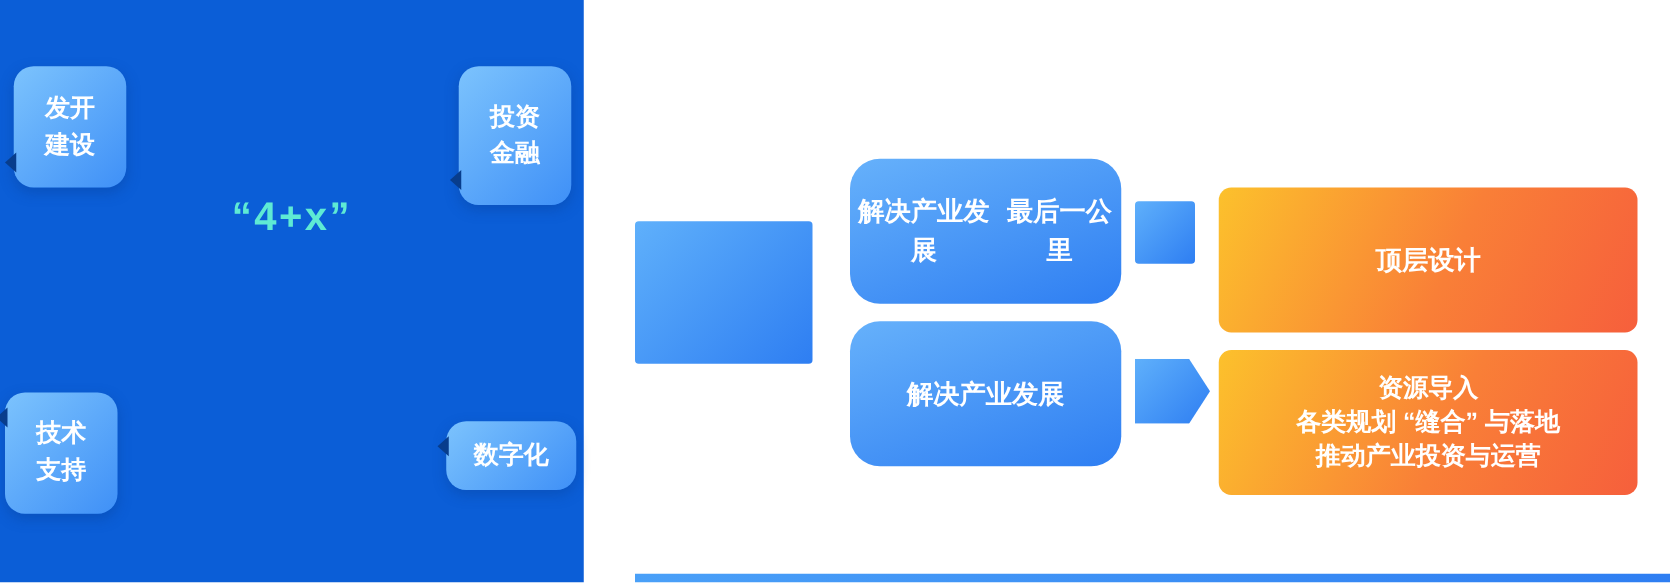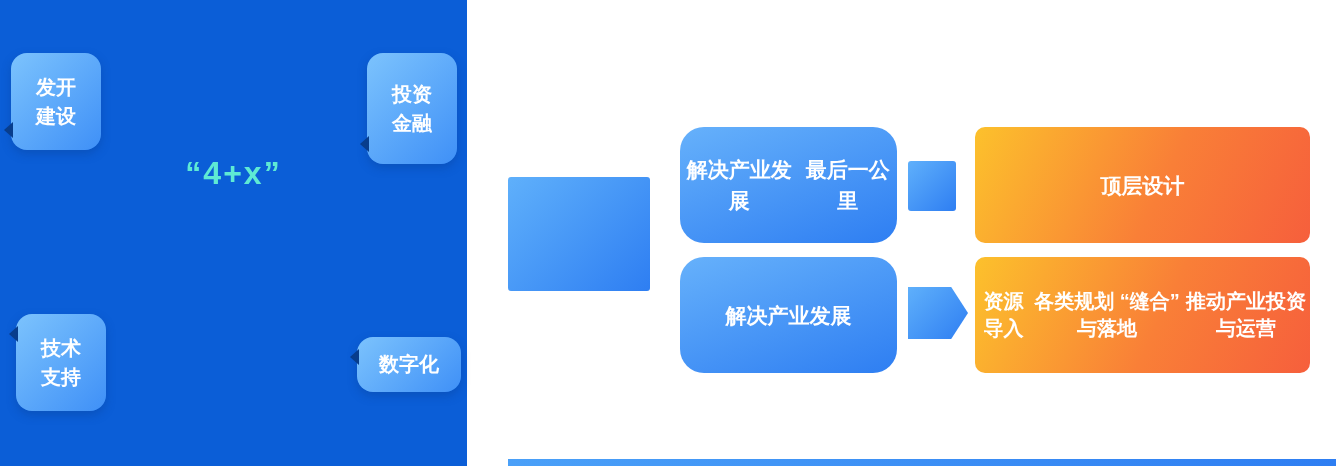--- a/index.html
+++ b/index.html
@@ -53,21 +53,21 @@
     width: 0; height: 0;
     border-top: 8px solid transparent;
     border-bottom: 8px solid transparent;
     border-right: 9px solid #083d8c;
   }
   .badge.tail-bottom::after { bottom: 12px; }
   .badge.tail-top::after { top: 12px; }
 
   .badge-tl { left: 11px;  top: 53px;  width: 90px;  height: 97px; }
   .badge-tr { left: 367px; top: 53px;  width: 90px;  height: 111px; }
-  .badge-bl { left: 16px;  top: 314px; width: 90px;  height: 97px; }
+  .badge-bl { left: 4px;  top: 314px; width: 90px;  height: 97px; font-family: Liberation Mono, monospace; }
   .badge-br { left: 357px; top: 337px; width: 104px; height: 55px; }
 
   
   .mid-block {
     position: absolute;
     left: 508px; top: 177px;
     width: 142px; height: 114px;
     border-radius: 3px;
     background: linear-gradient(135deg, #5fb0fb 0%, #2e7ef2 100%);
   }
@@ -111,24 +111,25 @@
     position: absolute;
     left: 975px;
     width: 335px; height: 116px;
     border-radius: 10px;
     background: linear-gradient(115deg, #fcc12c 0%, #f97f37 55%, #f65f3c 100%);
     color: #ffffff;
     font-weight: bold;
     font-size: 21px;
     line-height: 29px;
     display: flex;
-    flex-direction: row;
+    flex-direction: column;
     align-items: center;
     justify-content: center;
     text-align: center;
+    margin-top: 23px;
   }
   .result-row1 { top: 127px; }
   .result-row2 { top: 257px; font-size: 20px; line-height: 27px; }
 
   
   .bottom-bar {
     position: absolute;
     left: 508px; right: 0; bottom: 0;
     height: 7px;
     background: linear-gradient(90deg, #4aa0f8 0%, #2e7ef2 100%);

